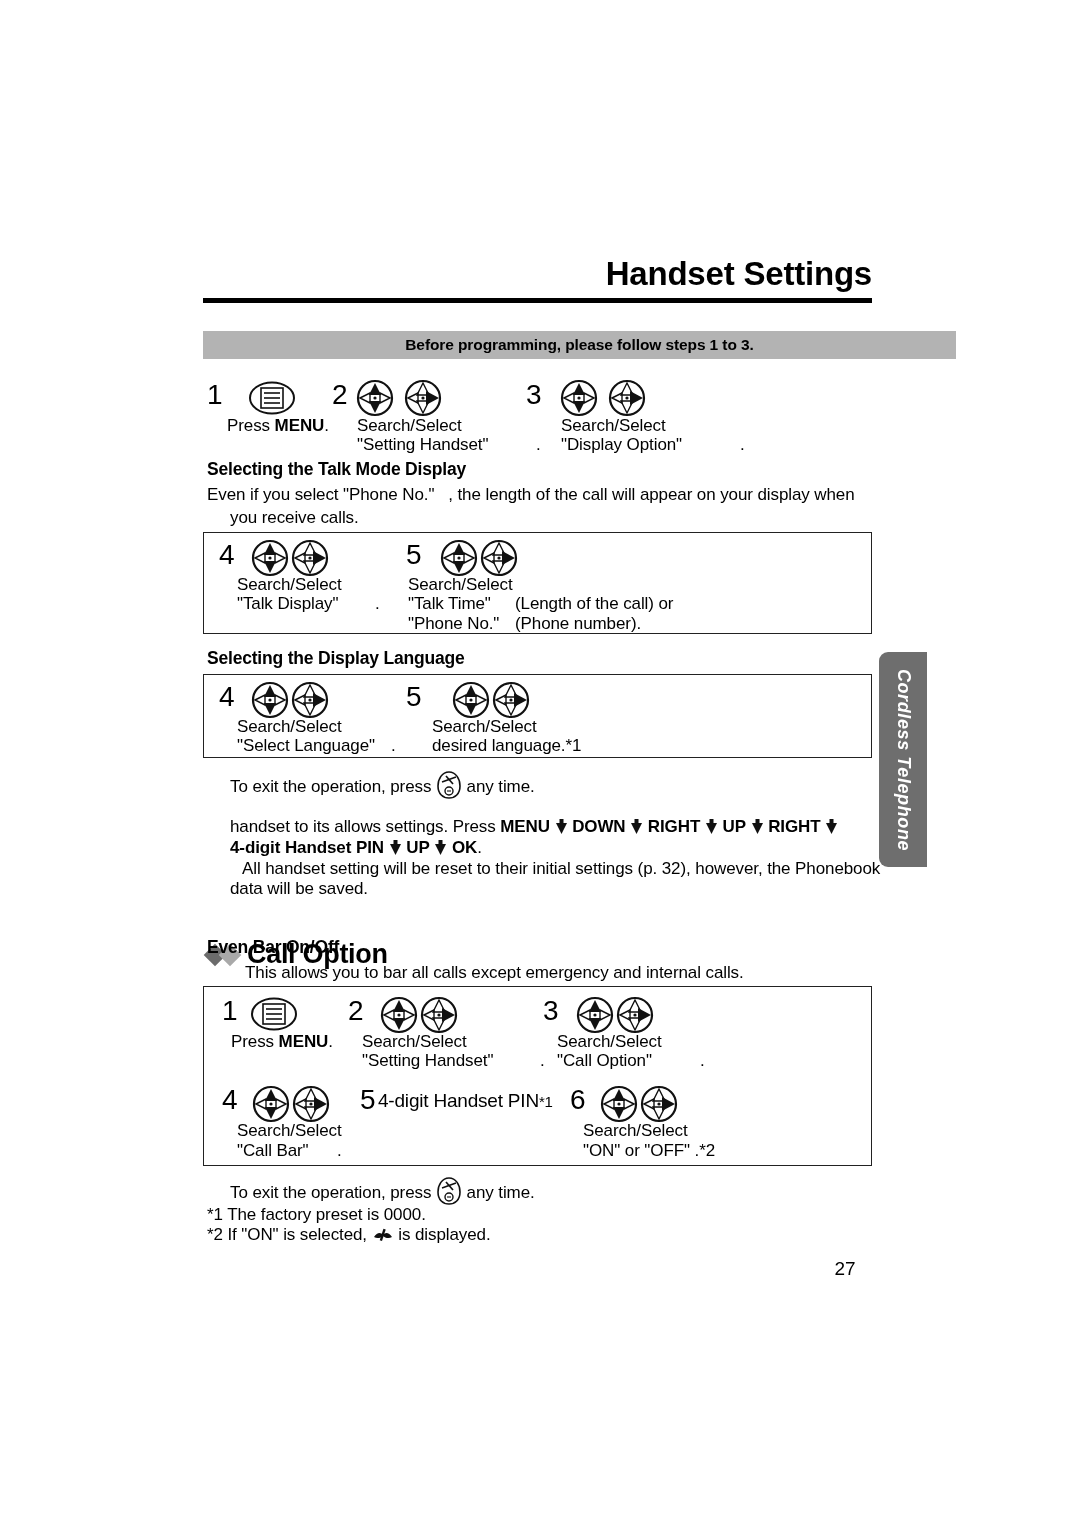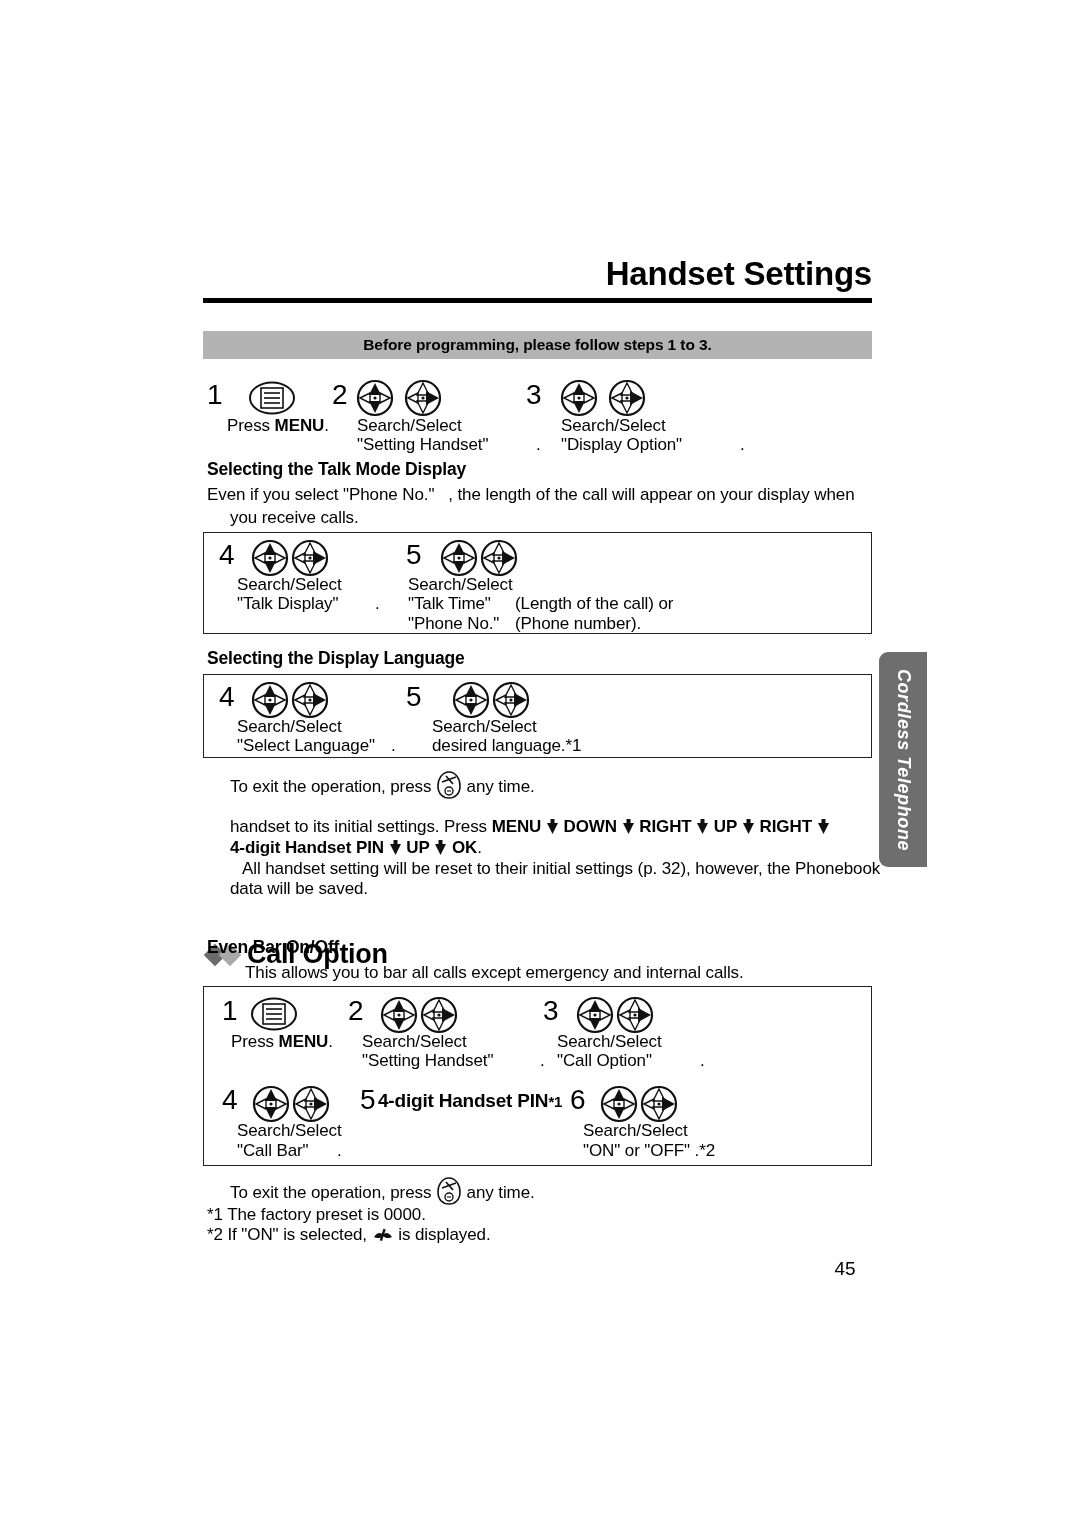--- a/index.html
+++ b/index.html
@@ -41,21 +41,21 @@
     top: 298px;
     width: 669px;
     height: 5px;
     background: #000;
   }
 
   .banner {
     position: absolute;
     left: 203px;
     top: 331px;
-    width: 669px;
+    width: 753px;
     height: 28px;
     background: #b3b3b3;
     text-align: center;
     font-size: 15.5px;
     font-weight: bold;
     line-height: 28px;
     letter-spacing: -0.1px;
   }
 
   
@@ -344,21 +344,21 @@
       <path d="M13 2 C20 2 24 9 24 16 C24 24 19 28 13 28 C7 28 2 24 2 16 C2 9 6 2 13 2 Z" fill="none" stroke="#111" stroke-width="1.6"></path>
       <path d="M6 12 L20 7" stroke="#111" stroke-width="1.6"></path>
       <path d="M10 6 L17 14" stroke="#111" stroke-width="1.6"></path>
       <circle cx="13" cy="21" r="4" fill="none" stroke="#111" stroke-width="1.4"></circle>
       <path d="M11 21 h4" stroke="#111" stroke-width="1.1"></path>
     </svg>
     <span>any time.</span>
   </div>
 
   <div class="txt" style="left:230px; top:815px; width:680px;">
-    <span>handset to its initial settings. Press </span><span class="b">MENU</span>
+    <span>handset to its allows settings. Press </span><span class="b">MENU</span>
     <svg class="inline-arrow" viewBox="0 0 13 15">
         <polygon points="6.5,15 1,4 12,4" fill="#111"></polygon>
         <rect x="4.5" y="0" width="4" height="5" fill="#111"></rect>
       </svg>
     <span class="b">DOWN</span>
     <svg class="inline-arrow" viewBox="0 0 13 15">
         <polygon points="6.5,15 1,4 12,4" fill="#111"></polygon>
         <rect x="4.5" y="0" width="4" height="5" fill="#111"></rect>
       </svg>
     <span class="b">RIGHT</span>
@@ -473,21 +473,21 @@
     <polygon points="19,35 25,23 13,23" fill="none" stroke="#111" stroke-width="1.4"></polygon>
     <polygon points="4,20 14,15 14,25" fill="none" stroke="#111" stroke-width="1.4"></polygon>
     <polygon points="35,20 22,13 22,27" fill="#111"></polygon>
     <circle cx="19" cy="20" r="1.6" fill="#111"></circle>
   </svg>
   <div class="txt" style="left:237px; top:1119px;">Search/Select</div>
   <div class="txt" style="left:237px; top:1139px;">"Call Bar"</div>
   <div class="txt" style="left:337px; top:1139px;">.</div>
 
   <div class="step-num" style="left:360px; top:1085px;">5</div>
-  <div style="position:absolute; left:378px; top:1090px; font-size:19px; font-weight:bold; letter-spacing:-0.2px;">
+  <div style="position:absolute; left:378px; top:1090px; font-size:19px; font-weight:normal; letter-spacing:-0.2px;">
     <span>4-digit Handset PIN</span><span style="font-size:15px;">*1</span>
   </div>
 
   <div class="step-num" style="left:570px; top:1085px;">6</div>
   <svg class="icon-nav" style="left:600px; top:1084px;" viewBox="0 0 38 40">
     <circle cx="19" cy="20" r="17" fill="none" stroke="#111" stroke-width="2.2"></circle>
     <polygon points="19,5 25,17 13,17" fill="#111"></polygon>
     <polygon points="19,35 25,23 13,23" fill="#111"></polygon>
     <polygon points="4,20 14,15 14,25" fill="none" stroke="#111" stroke-width="1.4"></polygon>
     <polygon points="34,20 24,15 24,25" fill="none" stroke="#111" stroke-width="1.4"></polygon>
@@ -519,15 +519,15 @@
   <div class="txt" style="left:207px; top:1203px;">*1 The factory preset is 0000.</div>
   <div class="txt" style="left:207px; top:1223px;">
     <span>*2 If "ON"  is selected,</span>
     <svg class="inline-bar" viewBox="0 0 22 14">
       <path d="M2 9 C5 4 9 4 11 7 C13 4 17 4 20 9 C17 11 13 10 11 8 C9 10 5 11 2 9 Z" fill="#111"></path>
       <rect x="9.5" y="1" width="2.4" height="12" fill="#111" transform="rotate(18 11 7)"></rect>
     </svg>
     <span>is displayed.</span>
   </div>
 
-  <div class="page-num">45</div>
+  <div class="page-num">27</div>
 
 </div>
 
 </body></html>

